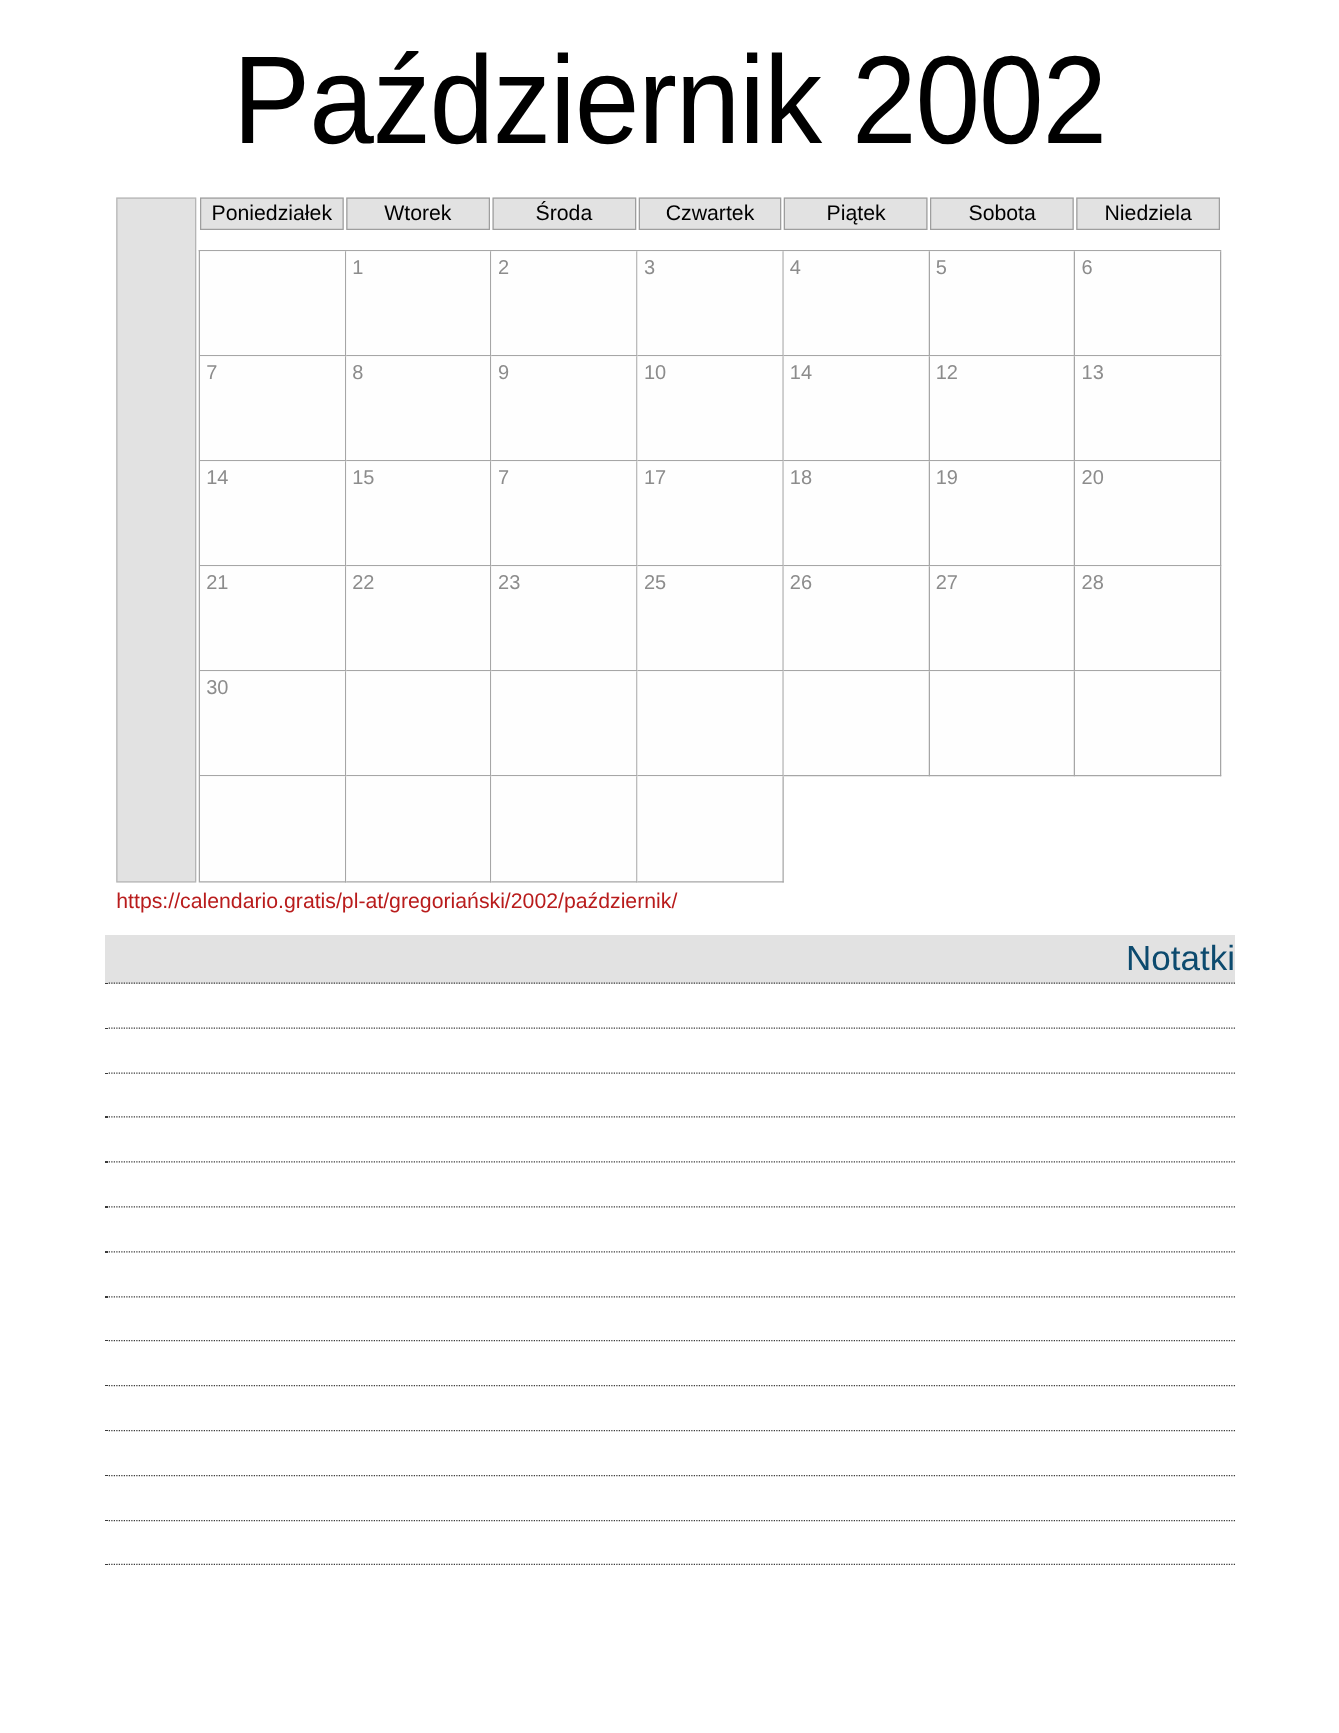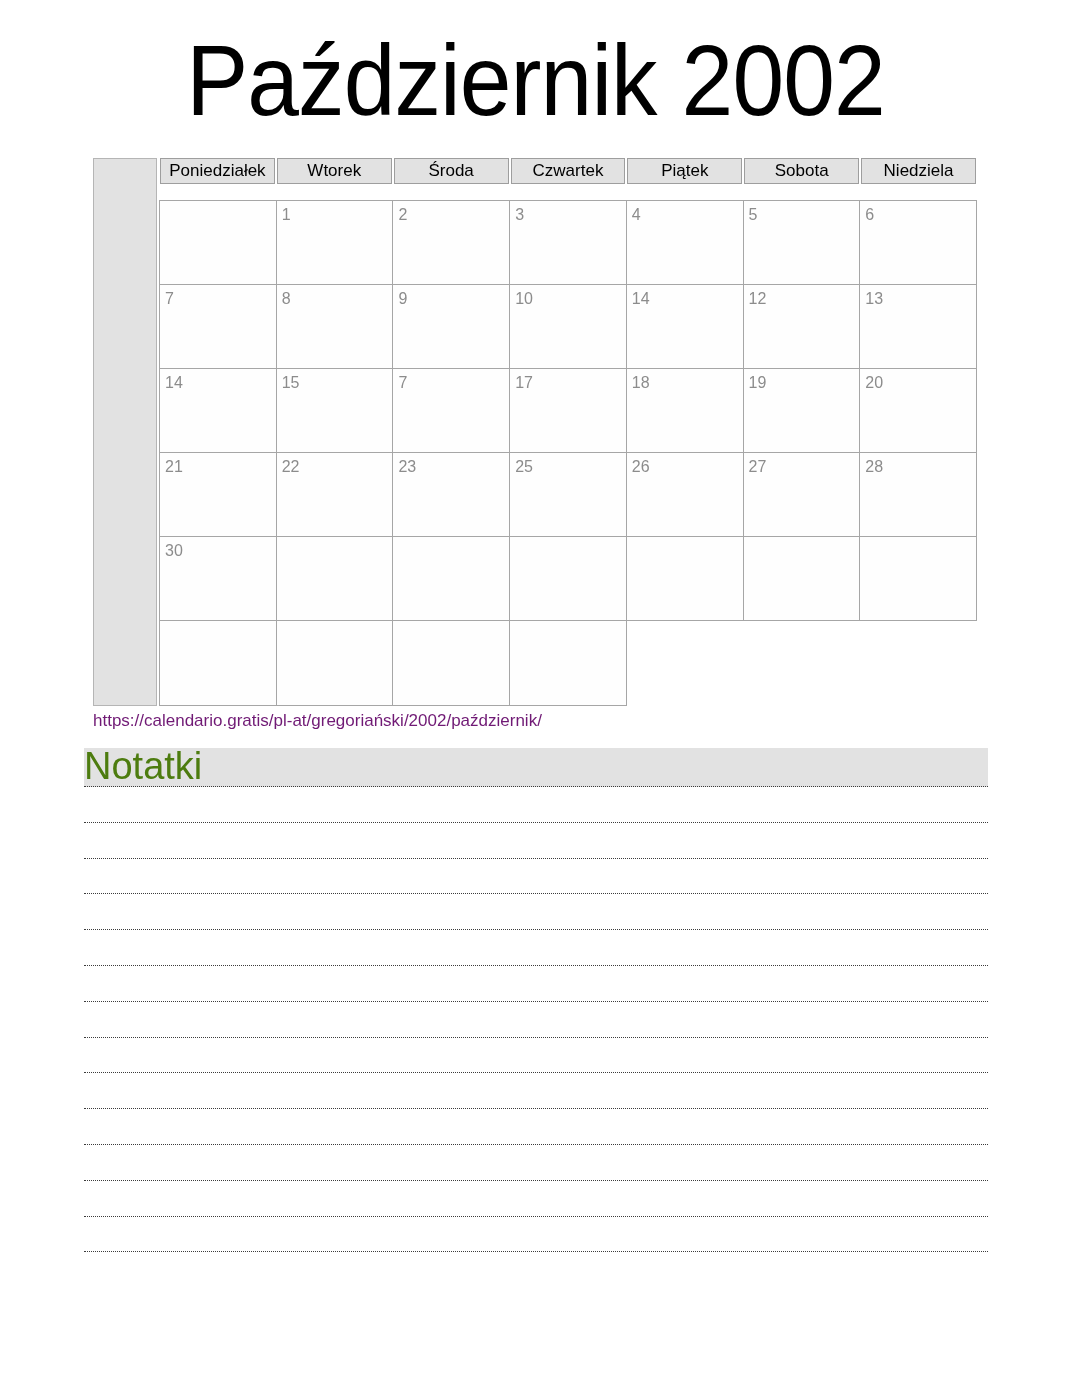--- a/index.html
+++ b/index.html
@@ -79,38 +79,38 @@
     padding:5px 0 0 5px;
     font-size:16px;
     color:var(--day_number);
     background:#fefefe;
   }
   
   .source-url{
     position:absolute;
     left:93px;top:711px;
     font-size:17px;
-    color:#701a75;
+    color:#b91c1c;
     white-space:nowrap;
   }
   
   .notes{
     position:absolute;
     left:84px;top:748px;
     width:904px;
   }
   .notes-header{
     box-sizing:border-box;
     height:39px;
     background:var(--panel_gray);
     border-bottom:1px dotted var(--dotted_line);
-    text-align:left;
-    font-size:38px;
+    text-align:right;
+    font-size:28px;
     line-height:37px;
-    color:#4d7c0f;
+    color:#0c4a6e;
   }
   .note-line{
     box-sizing:border-box;
     height:35.8px;
     border-bottom:1px dotted var(--dotted_line);
   }
 </style>
 </head>
 <body>
 

